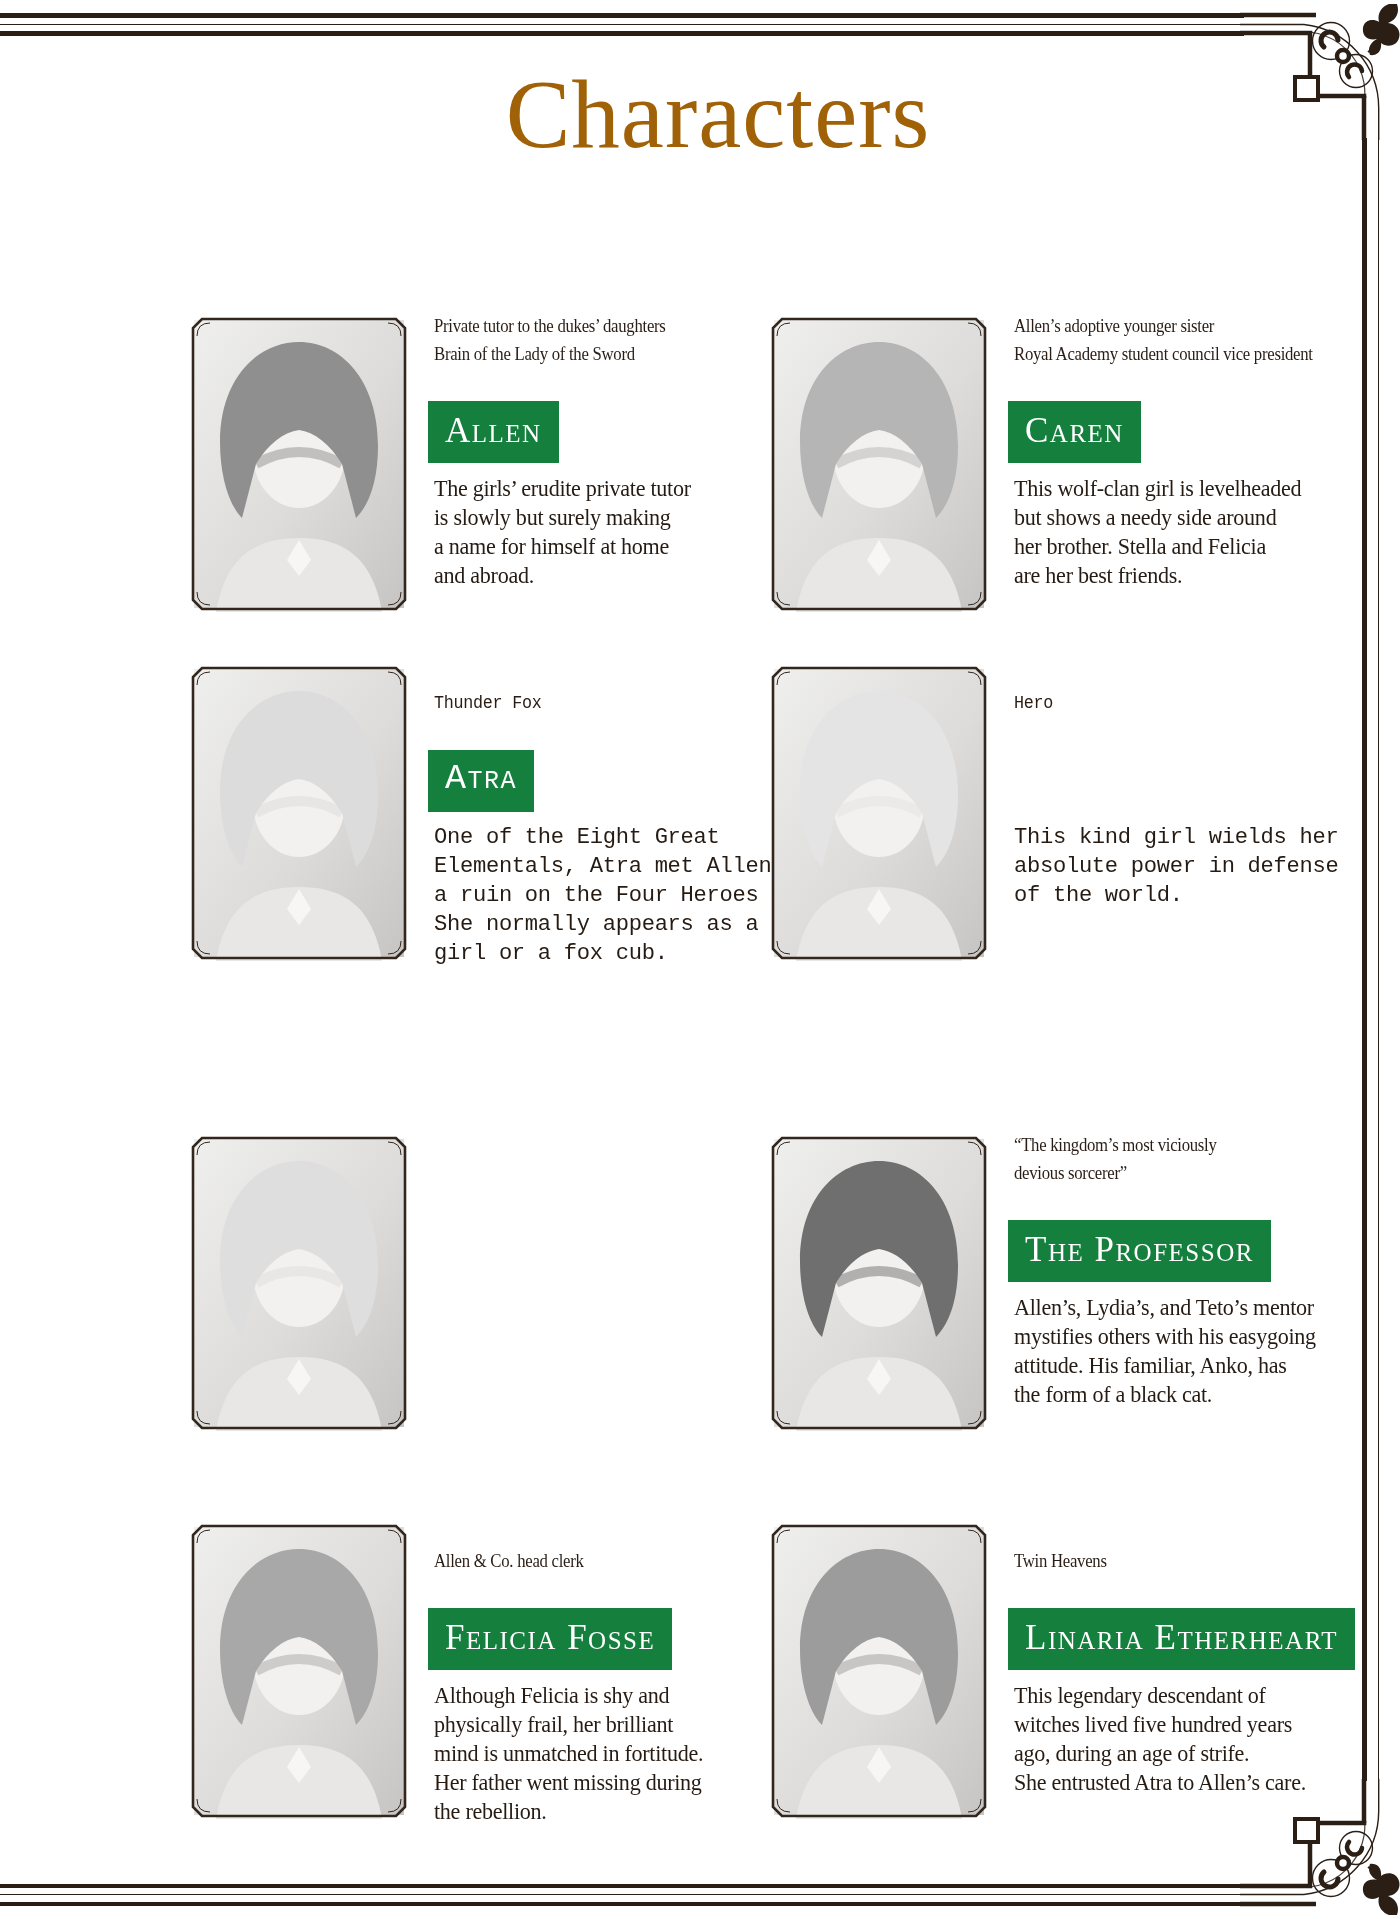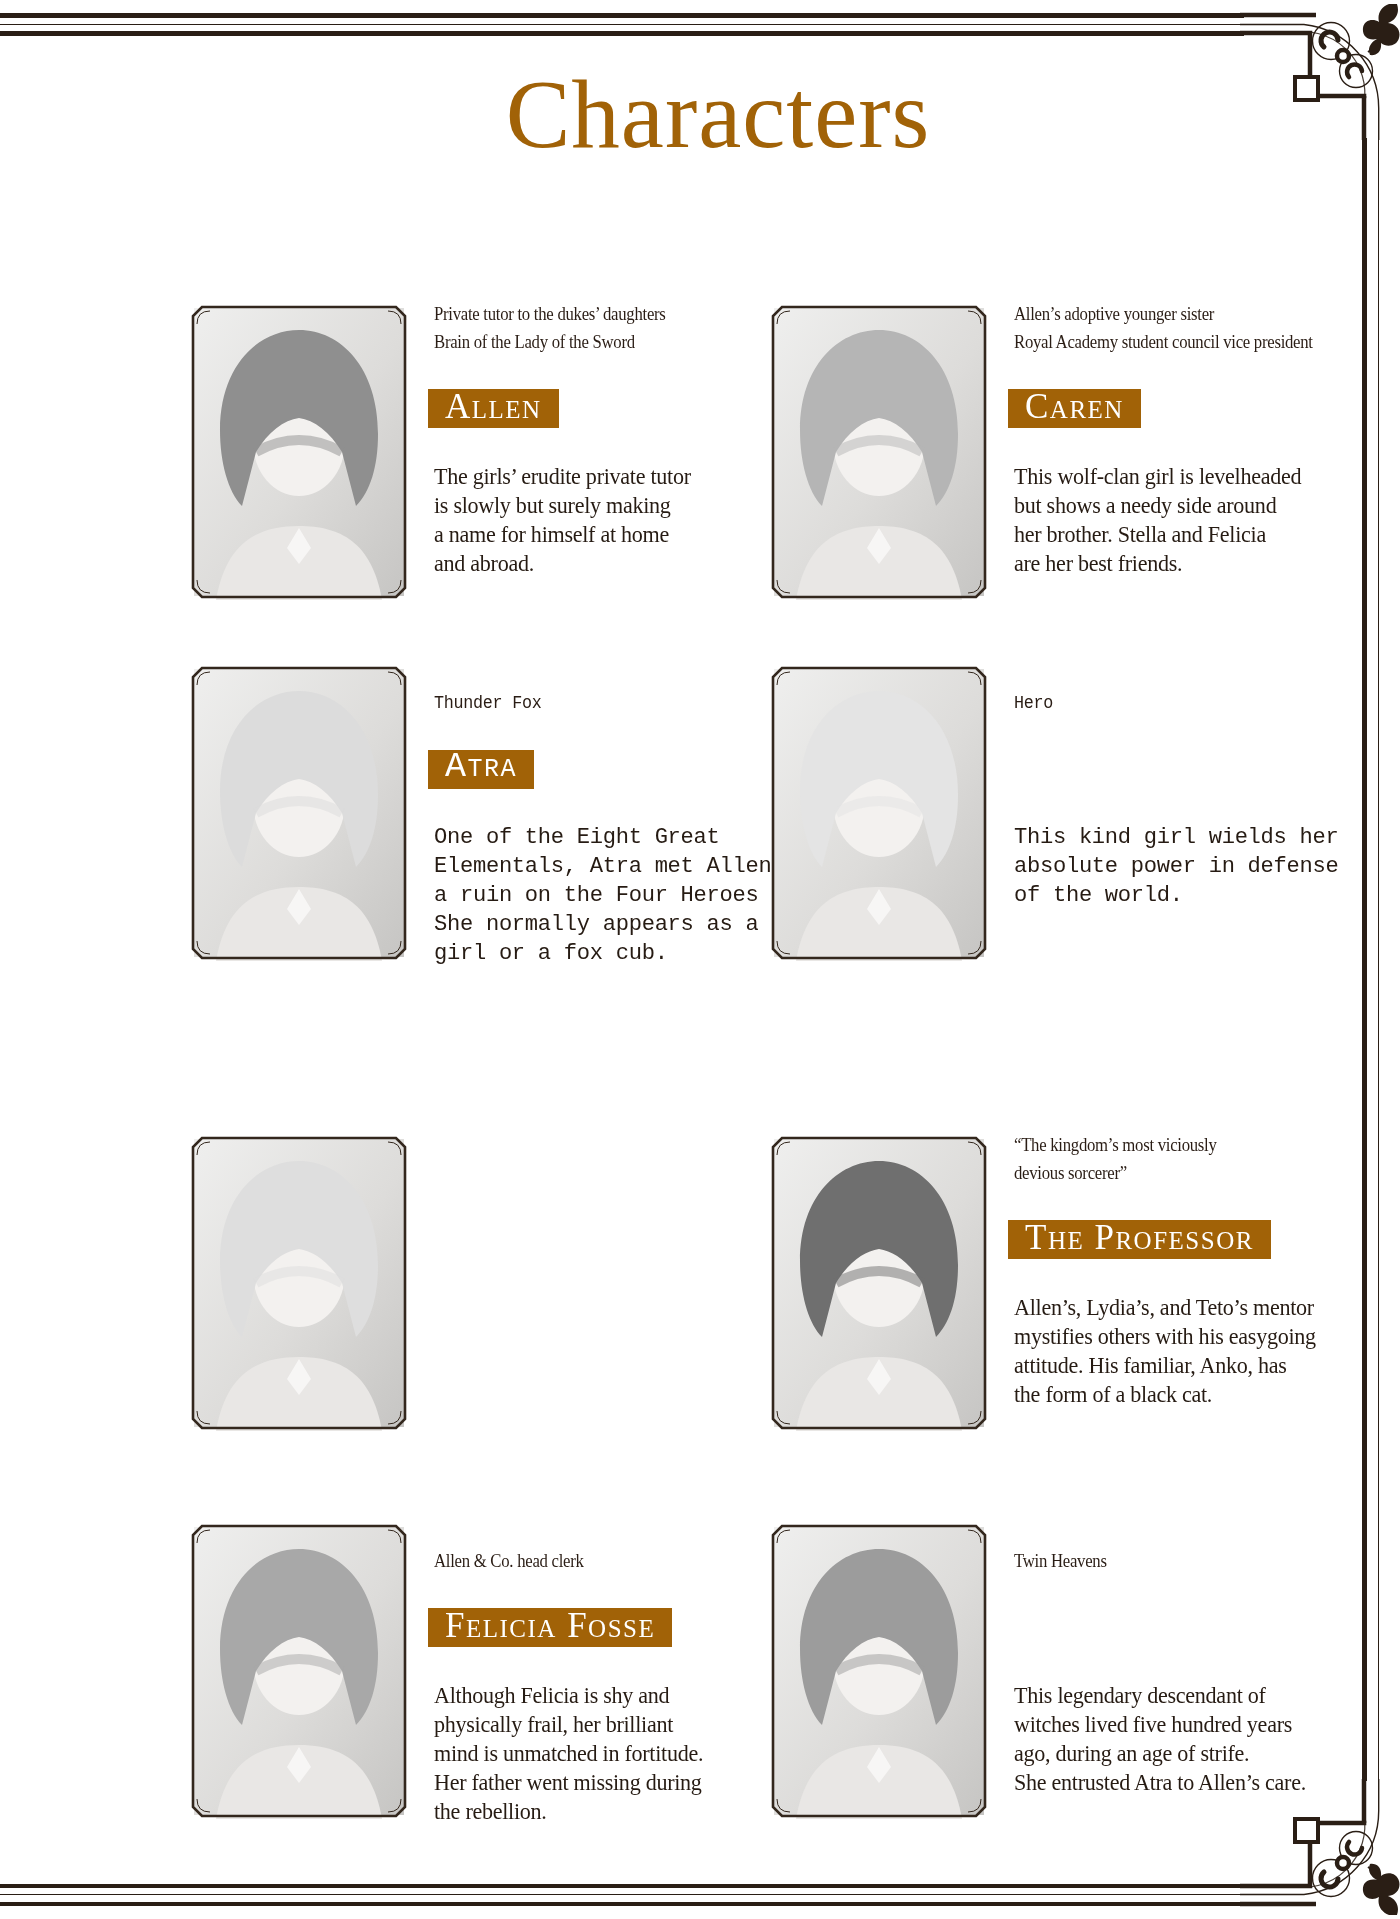--- a/index.html
+++ b/index.html
@@ -21,30 +21,30 @@
   .corner.top{top:0;}
   .corner.bottom{top:1779px;transform:scaleY(-1);}
   
   .title{
     position:absolute;left:368px;top:64px;width:700px;text-align:center;
     font-size:97px;line-height:1.05;letter-spacing:1px;color:#a16207;white-space:pre;
   }
   
   .entry{position:absolute;width:620px;height:296px;}
   .col-left{left:190px;}  .col-right{left:770px;}
-  .row1{top:304px;} .row2{top:665px;font-family:Liberation Mono, monospace;} .row3{top:1135px;} .row4{top:1523px;}
+  .row1{top:316px;} .row2{top:665px;font-family:Liberation Mono, monospace;} .row3{top:1135px;} .row4{top:1523px;}
   .portrait{position:absolute;left:0;top:0;width:218px;height:296px;display:block;}
   .textcol{position:absolute;left:238px;top:0;width:382px;height:296px;}
   .role{
     position:absolute;left:6px;top:-10px;height:62px;display:flex;align-items:flex-end;
     font-size:18px;line-height:28px;letter-spacing:-.3px;white-space:pre;
     transform:scaleX(.93);transform-origin:left bottom;color:#2a1d15;
   }
   .namebox{
-    position:absolute;left:0;top:85px;height:39px;background:#a16207;
+    position:absolute;left:0;top:85px;height:62px;background:#15803d;
     display:inline-flex;align-items:center;padding:0 17px;
   }
   .name{
     font-variant:small-caps;font-size:35px;letter-spacing:1.5px;color:#ffffff;
     line-height:1;transform:translateY(-2px);white-space:pre;
   }
   .bio{
     position:absolute;left:6px;top:158px;
     font-size:22.8px;line-height:29px;letter-spacing:-.3px;white-space:pre;
     transform:scaleX(.97);transform-origin:left top;color:#261b13;
@@ -213,20 +213,23 @@
 the rebellion.</div>
     </div>
   </section>
 
   <section class="entry col-right row4">
     <svg class="portrait" viewBox="0 0 218 296" style="--hair:#9c9c9c">
         <use href="#portrait-art"></use>
       </svg>
     <div class="textcol">
       <div class="role">Twin Heavens</div>
+      <div class="namebox">
+          <span class="name">Linaria Etherheart</span>
+        </div>
       <div class="bio">This legendary descendant of
 witches lived five hundred years
 ago, during an age of strife.
 She entrusted Atra to Allen’s care.</div>
     </div>
   </section>
 
 </div>
 
 </body></html>

